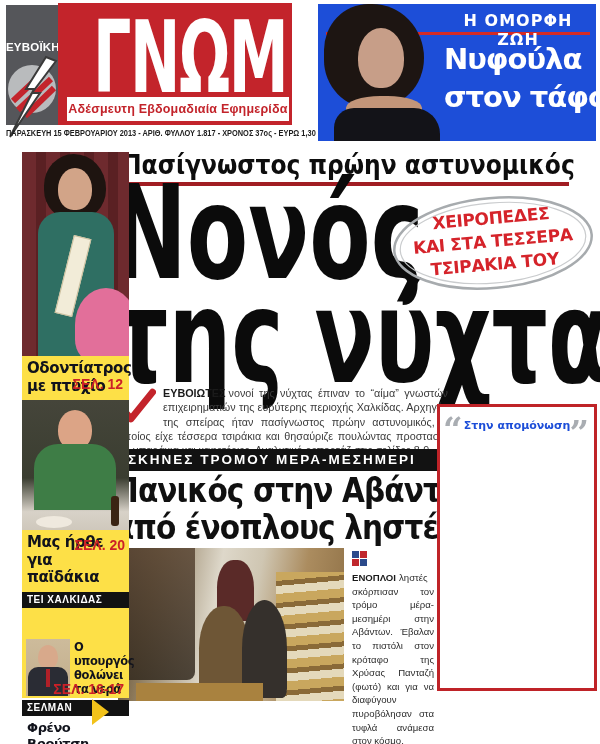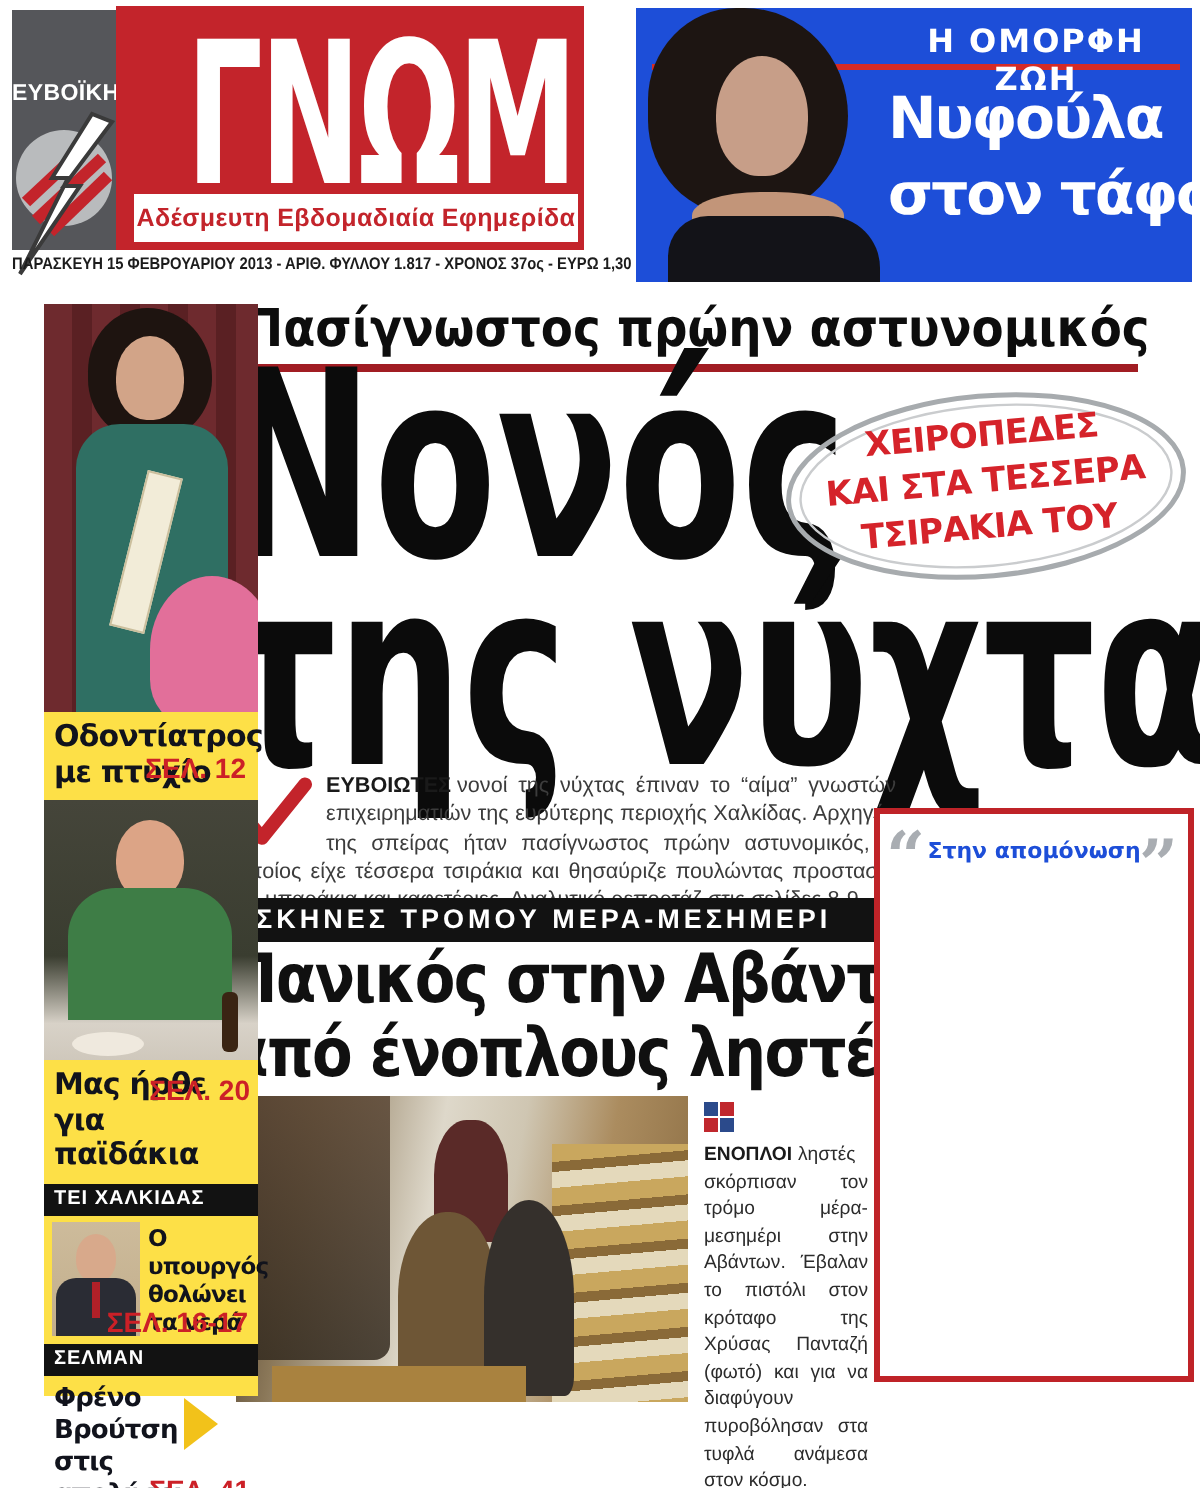--- a/index.html
+++ b/index.html
@@ -130,21 +130,21 @@
   .cap-page{position:absolute;color:#cc2027;font-weight:bold;font-size:14px;}
   .pg1{right:6px;bottom:8px;} .pg2{right:4px;top:7px;}
   .sb-photo2{position:relative;width:107px;height:130px;overflow:hidden;
       background:linear-gradient(180deg,#45453a 0%,#3a3d30 60%,#d8d2c8 86%,#cfc8bc 100%);}
   .p2-face{position:absolute;left:36px;top:10px;width:34px;height:40px;background:#dca486;border-radius:50% 50% 46% 46%;}
   .p2-shirt{position:absolute;left:12px;top:44px;width:82px;height:66px;background:#3e7d46;border-radius:24px 24px 0 0;}
   .p2-plate{position:absolute;left:14px;bottom:2px;width:36px;height:12px;background:#efe9de;border-radius:50%;}
   .p2-bottle{position:absolute;right:10px;bottom:4px;width:8px;height:30px;background:#3a2413;border-radius:3px;}
   .sb-banner{width:107px;height:16px;line-height:16px;font-size:10px;letter-spacing:.5px;
              padding-left:5px;box-sizing:border-box;}
-  .sb-item3{position:relative;width:107px;height:64px;}
+  .sb-item3{position:relative;width:107px;height:64px;margin-top:28px;}
   .p3-photo{position:absolute;left:4px;top:3px;width:44px;height:57px;overflow:hidden;
       background:linear-gradient(180deg,#cdbb9b 0%,#c2ae8c 100%);}
   .p3-face{position:absolute;left:12px;top:6px;width:20px;height:24px;background:#d8a98b;border-radius:50% 50% 45% 45%;}
   .p3-suit{position:absolute;left:2px;top:28px;width:40px;height:30px;background:#2a2c34;border-radius:10px 10px 0 0;}
   .p3-tie{position:absolute;left:20px;top:30px;width:4px;height:18px;background:#b02028;}
   .it3-text{position:absolute;left:52px;top:4px;}
   .it3-text .cap-line{font-size:11.5px;line-height:14px;}
   .pg3{right:5px;bottom:3px;}
   .sb-cap4{position:relative;padding:4px 5px;}
   .sb-cap4 .cap-line{font-size:13px;line-height:16px;}

